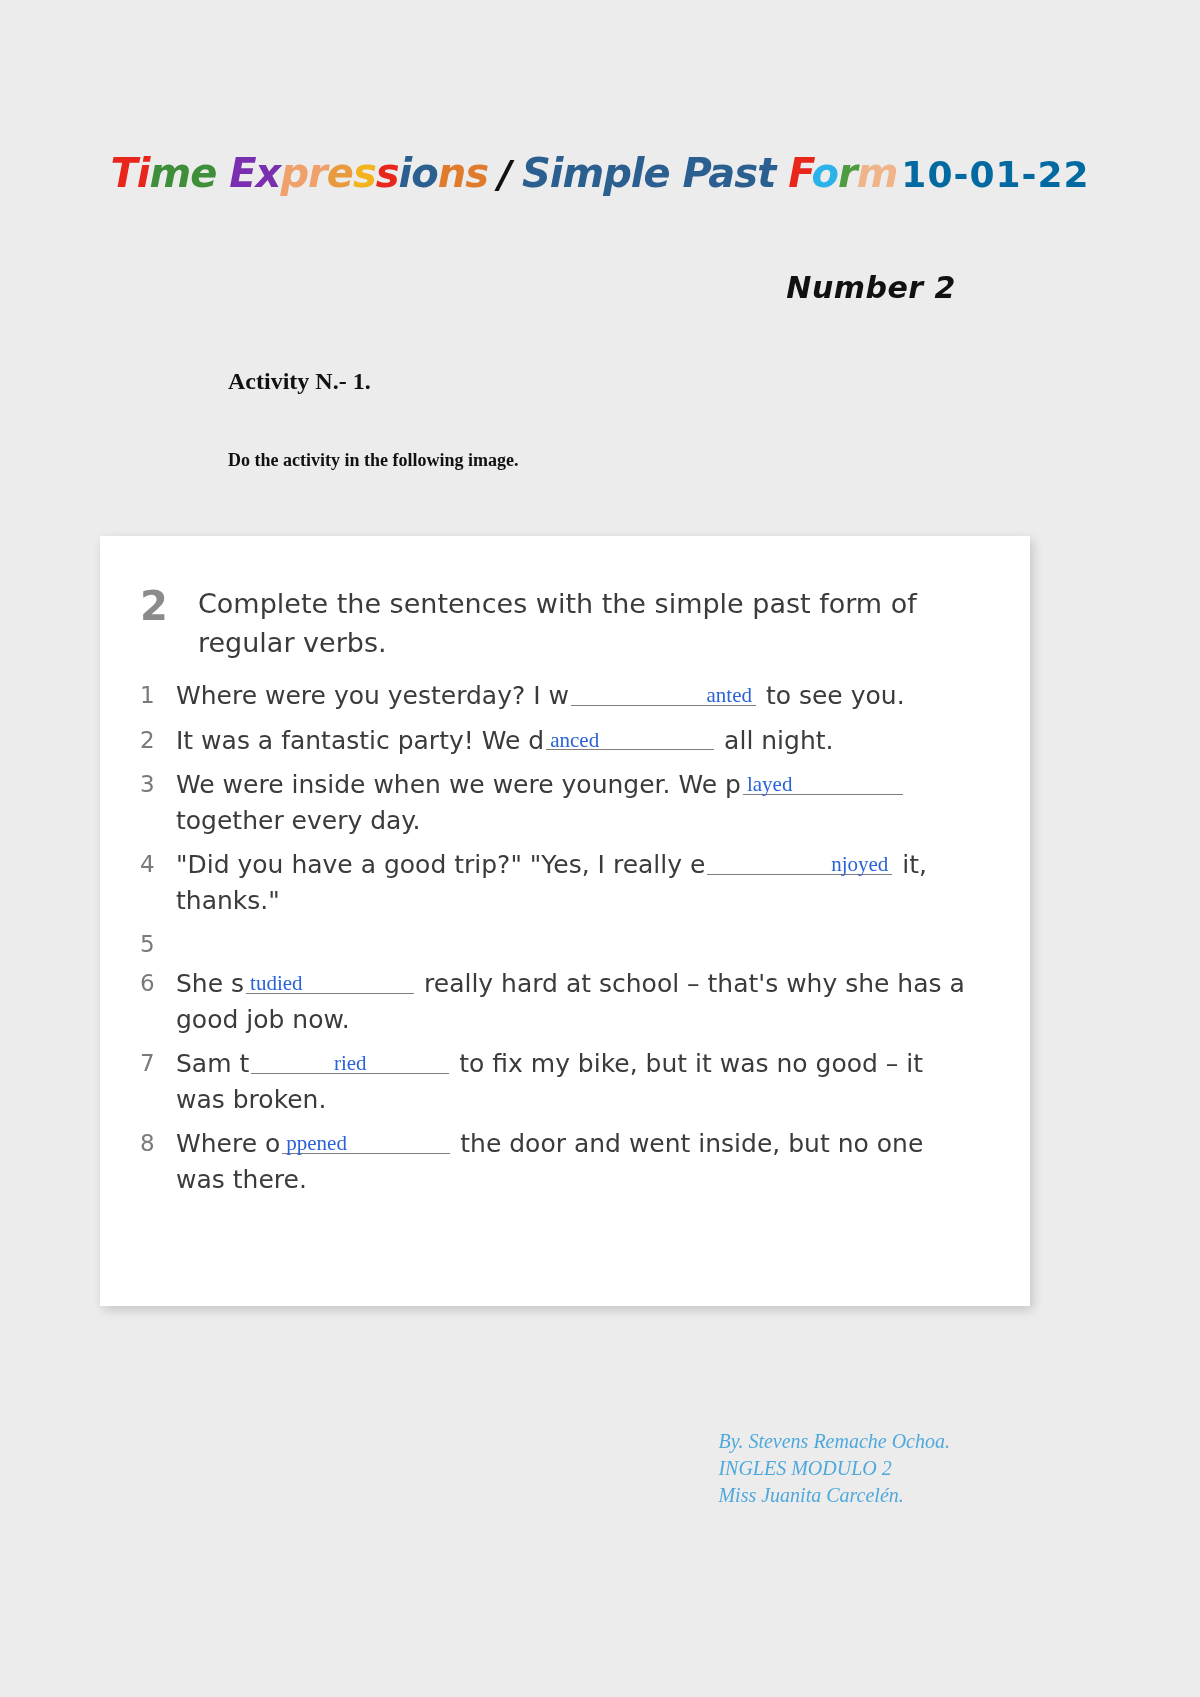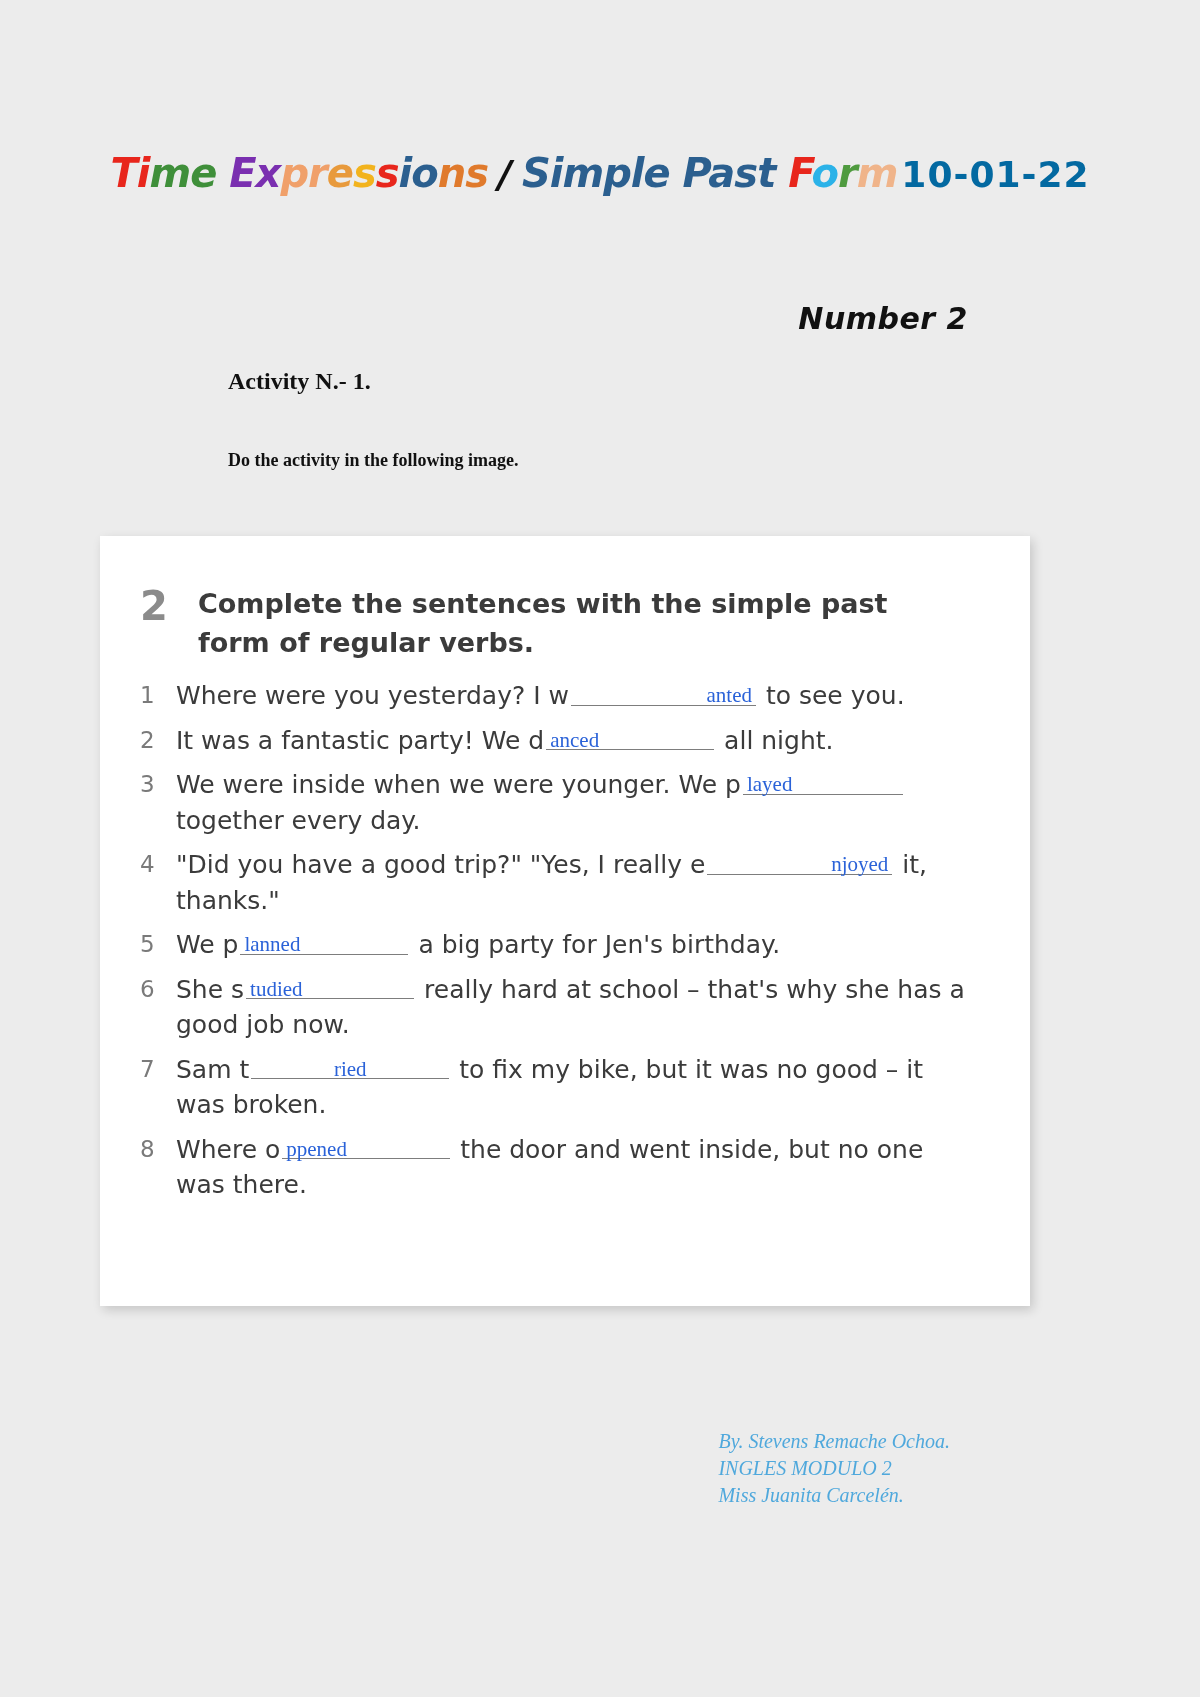--- a/index.html
+++ b/index.html
@@ -21,21 +21,20 @@
     left: 0;
     top: 152px;
     width: 1200px;
     text-align: center;
     white-space: nowrap;
   }
   .script {
     font-family: "DejaVu Sans", sans-serif;
     font-style: italic;
     font-weight: 700;
-    margin-top: 31px;
   }
   .title-char {
     font-size: 40px;
     line-height: 1;
     letter-spacing: -1px;
   }
   .title-date {
     font-family: "DejaVu Sans", sans-serif;
     font-weight: 700;
     font-size: 36px;
@@ -47,21 +46,21 @@
     font-weight: 700;
     font-style: italic;
     font-size: 38px;
     color: #111111;
     padding: 0 6px;
   }
 
   
   .number-line {
     position: absolute;
-    right: 232px;
+    right: 244px;
     top: 270px;
     font-family: "DejaVu Sans", sans-serif;
     font-style: italic;
     font-weight: 700;
     font-size: 30px;
     color: #111111;
     letter-spacing: 0.5px;
     white-space: nowrap;
   }
 
@@ -115,21 +114,20 @@
     width: 58px;
     flex: none;
     line-height: 1.0;
     padding-top: 2px;
   }
   .ws-prompt {
     font-size: 27px;
     line-height: 1.45;
     color: #3b3b3b;
     max-width: 760px;
-    font-weight: bold;
   }
 
   .ws-list {
     margin-top: 16px;
   }
   .ws-item {
     display: flex;
     align-items: flex-start;
     margin-bottom: 9px;
   }
@@ -219,21 +217,20 @@
         <div class="ws-item">
           <div class="ws-item-num">3</div>
           <div class="ws-item-body"><span>We were inside when we were younger. We p</span><span class="blank w-sm"><span class="answer">layed</span></span><span> together every day.</span></div>
         </div>
         <div class="ws-item">
           <div class="ws-item-num">4</div>
           <div class="ws-item-body"><span>"Did you have a good trip?" "Yes, I really e</span><span class="blank w-lg"><span class="answer">njoyed</span></span><span> it, thanks."</span></div>
         </div>
         <div class="ws-item">
           <div class="ws-item-num">5</div>
-          <div class="ws-item-body"><span>We p</span><span class="blank w-md"><span class="answer">lanned</span></span><span> a big party for Jen's birthday.</span></div>
         </div>
         <div class="ws-item">
           <div class="ws-item-num">6</div>
           <div class="ws-item-body"><span>She s</span><span class="blank w-md"><span class="answer">tudied</span></span><span> really hard at school – that's why she has a good job now.</span></div>
         </div>
         <div class="ws-item">
           <div class="ws-item-num">7</div>
           <div class="ws-item-body"><span>Sam t</span><span class="blank w-xl"><span class="answer">ried</span></span><span> to fix my bike, but it was no good – it was broken.</span></div>
         </div>
         <div class="ws-item">

